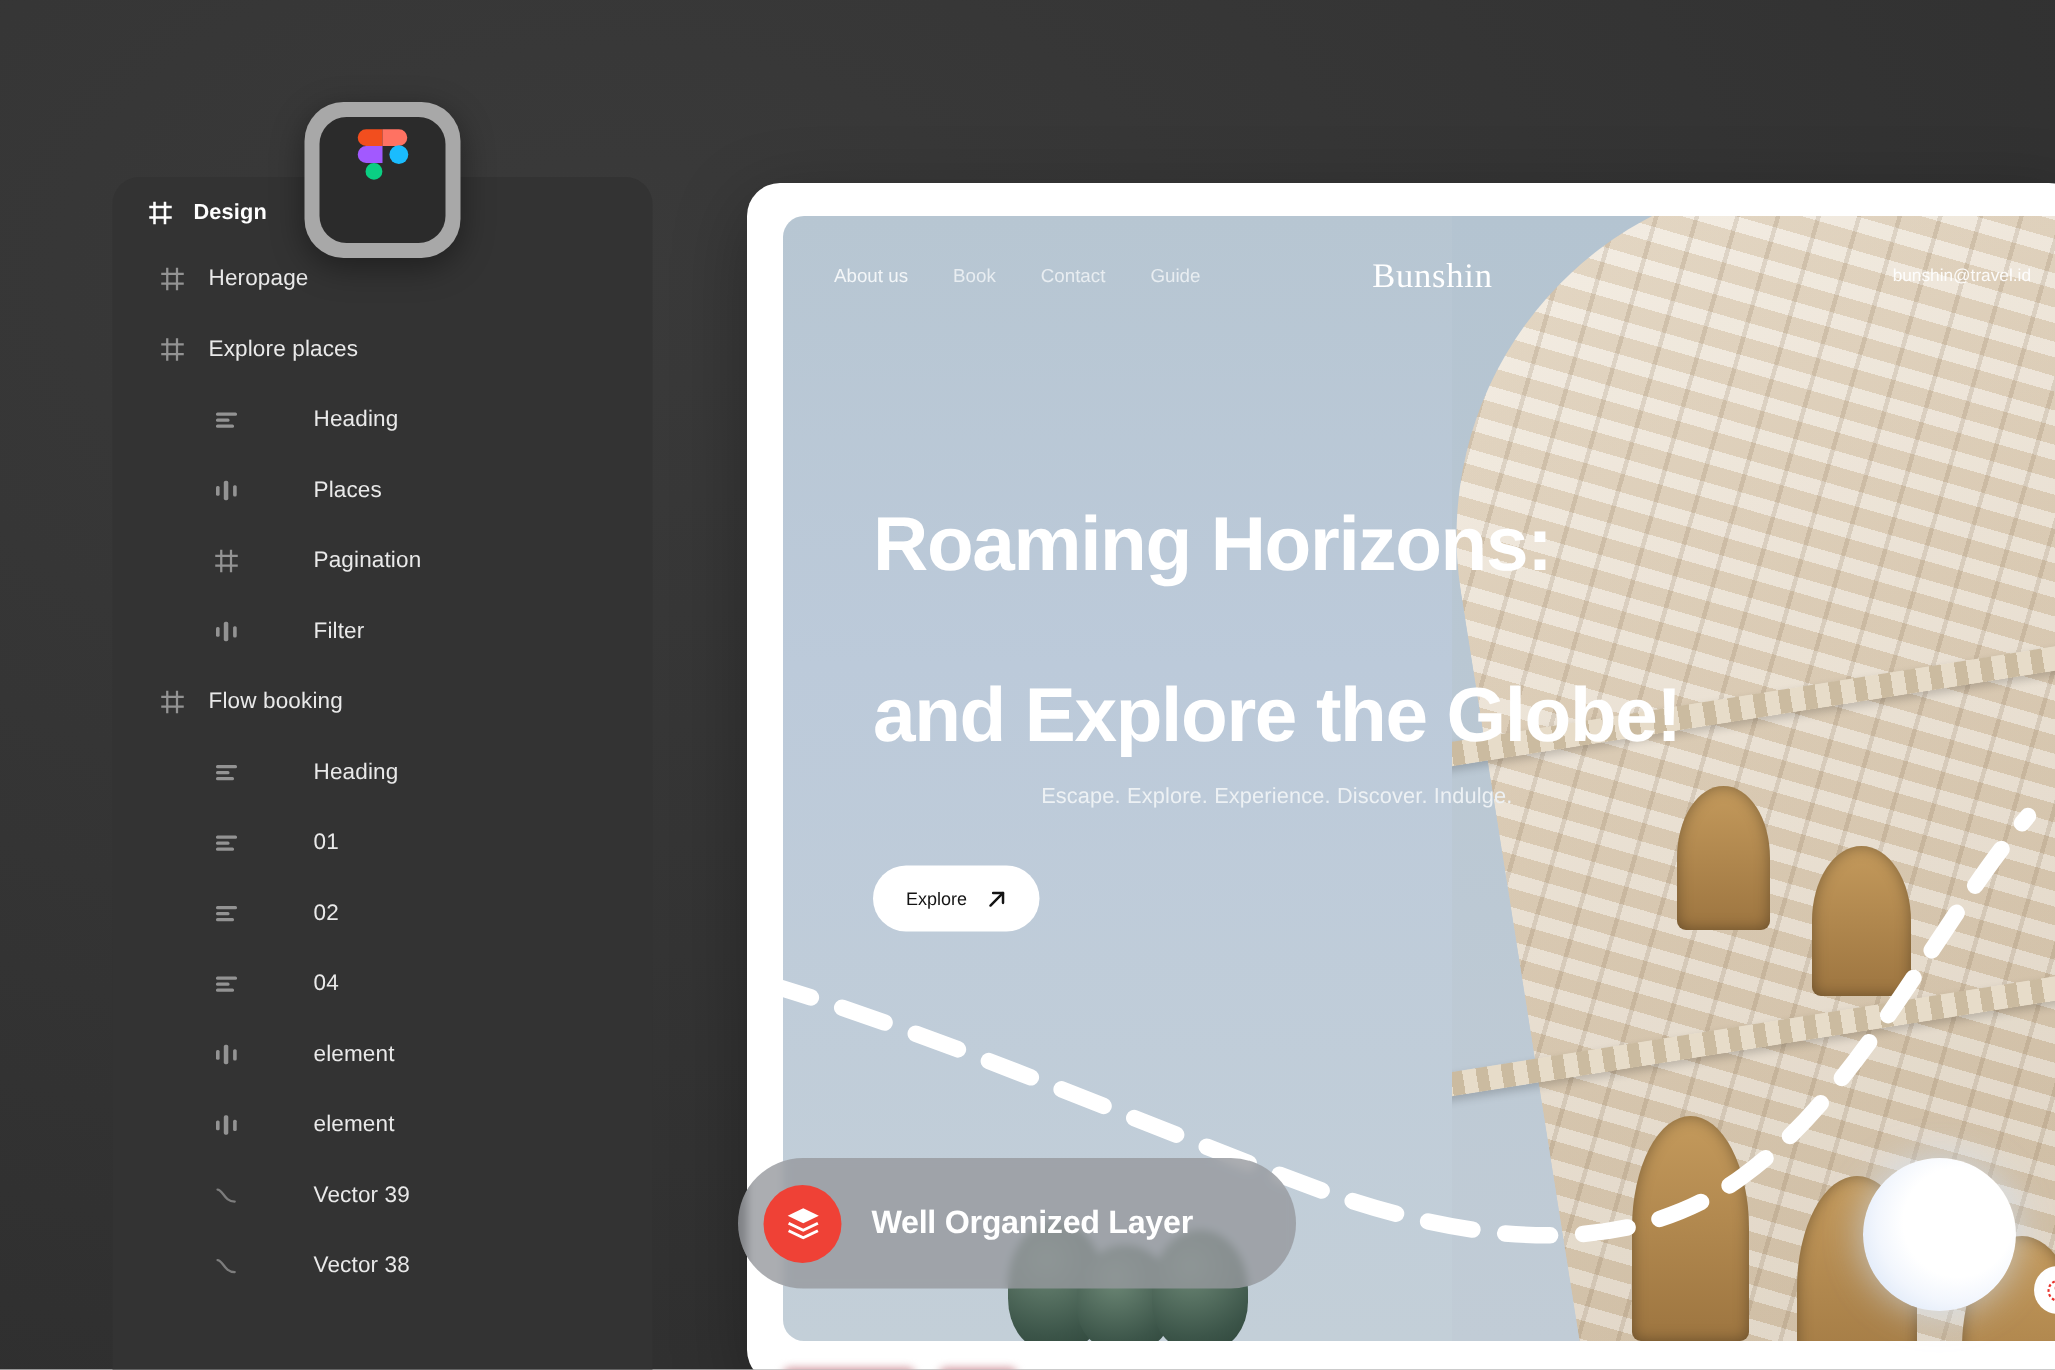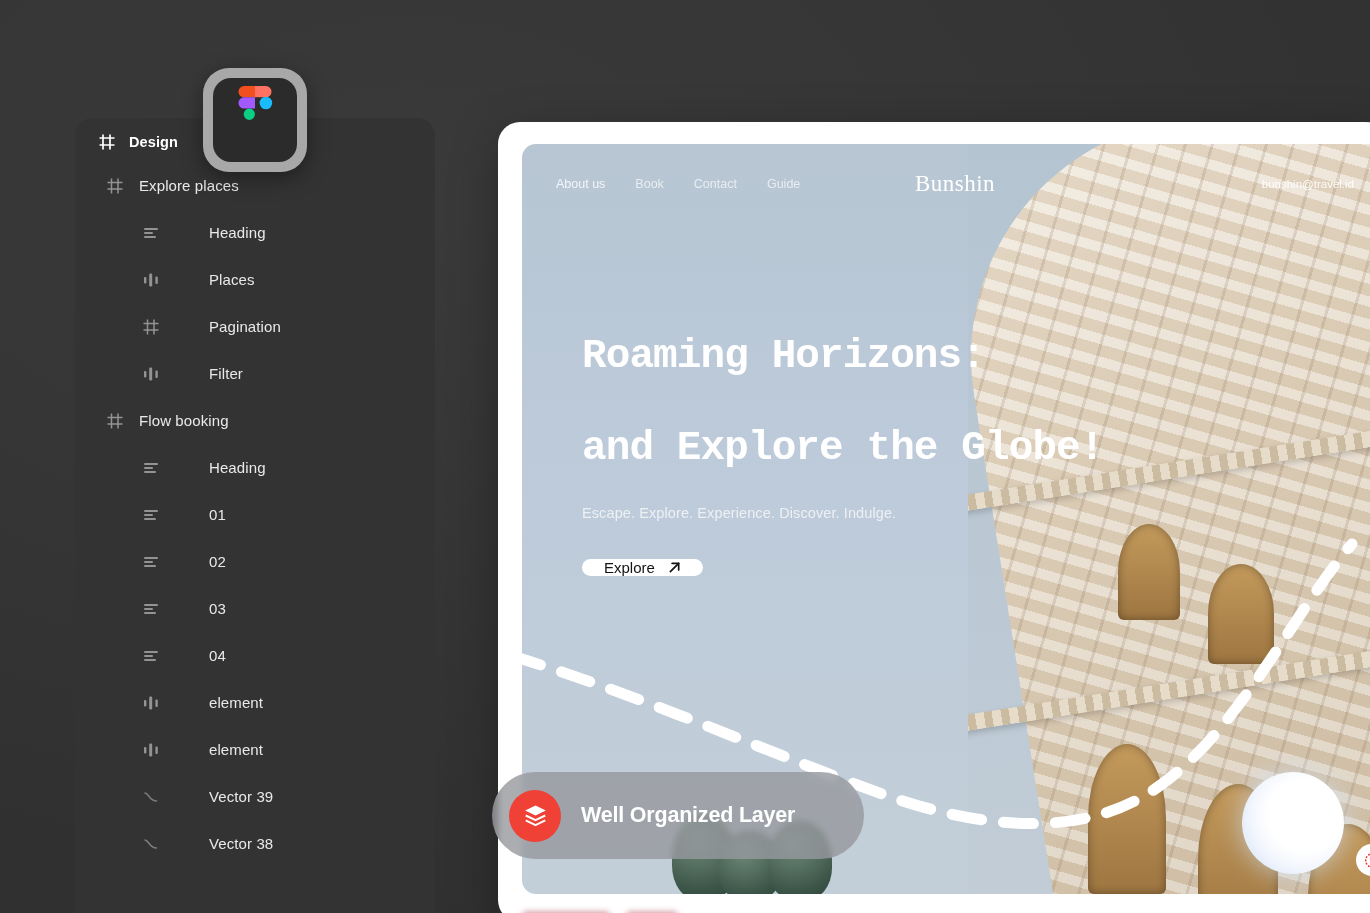--- a/index.html
+++ b/index.html
@@ -93,27 +93,27 @@
   #nav-links a.active { opacity:1; font-weight:normal; }
   #brand {
     position:absolute; left:50%; transform:translateX(-50%);
     color:#ffffff; font-family:Liberation Serif, serif; font-size:23px; letter-spacing:.5px;
   }
   #nav-email { margin-left:auto; color:#ffffff; font-size:11.5px; opacity:.92; }
 
   
   #hero-copy { position:absolute; left:60px; top:190px; z-index:6; }
   #hero-copy h1 {
-    color:#ffffff; font-size:41px; line-height:1.12; font-weight:bold; letter-spacing:-.9px;font-family:Liberation Mono, monospace;
-  }
-  #hero-sub { margin-top:33px; color:#edf1f4; font-size:14.5px; letter-spacing:.1px; }
+    color:#ffffff; font-size:51px; line-height:1.12; font-weight:bold; letter-spacing:-.9px;
+  }
+  #hero-sub { margin-top:18px; color:#edf1f4; font-size:14.5px; letter-spacing:.1px;text-align:center; }
   #explore-btn {
     margin-top:38px; display:inline-flex; align-items:center; gap:13px;
-    background:#ffffff; border:none; border-radius:26px; padding:0 22px;
-    font-family:"Liberation Sans", sans-serif; font-size:15px; color:#141414; cursor:pointer;justify-content:center;
+    background:#ffffff; border:none; border-radius:26px; padding:15px 22px;
+    font-family:"Liberation Sans", sans-serif; font-size:12px; color:#141414; cursor:pointer;justify-content:center;
   }
 
   
   #route { position:absolute; inset:0; z-index:5; pointer-events:none; }
   #route-marker {
     position:absolute; left:834px; top:700px; width:32px; height:32px;
     background:#ffffff; border-radius:50%; z-index:6;
     display:flex; align-items:center; justify-content:center;
   }
 
@@ -159,20 +159,28 @@
     <span class="ptitle">Design</span>
   </div>
 
   <div id="layer-list">
       <div class="layer-row lvl1">
         <svg viewBox="0 0 20 20" class="ico">
           <g stroke="#b9b9b9" stroke-width="1.5" fill="none">
             <path d="M6.5 2.5v15M13 2.5v15M2.5 6.5h15M2.5 13h15"></path>
           </g>
         </svg>
+        <span class="layer-label">Heropage</span>
+      </div>
+      <div class="layer-row lvl1">
+        <svg viewBox="0 0 20 20" class="ico">
+          <g stroke="#b9b9b9" stroke-width="1.5" fill="none">
+            <path d="M6.5 2.5v15M13 2.5v15M2.5 6.5h15M2.5 13h15"></path>
+          </g>
+        </svg>
         <span class="layer-label">Explore places</span>
       </div>
       <div class="layer-row lvl2">
         <svg viewBox="0 0 20 20" class="ico">
           <g fill="#b9b9b9">
             <rect x="3" y="5" width="14" height="2.1" rx="1"></rect>
             <rect x="3" y="9" width="9" height="2.1" rx="1"></rect>
             <rect x="3" y="13" width="12" height="2.1" rx="1"></rect>
           </g>
         </svg>
@@ -236,30 +244,20 @@
       </div>
       <div class="layer-row lvl2">
         <svg viewBox="0 0 20 20" class="ico">
           <g fill="#b9b9b9">
             <rect x="3" y="5" width="14" height="2.1" rx="1"></rect>
             <rect x="3" y="9" width="9" height="2.1" rx="1"></rect>
             <rect x="3" y="13" width="12" height="2.1" rx="1"></rect>
           </g>
         </svg>
         <span class="layer-label">02</span>
-      </div>
-      <div class="layer-row lvl2">
-        <svg viewBox="0 0 20 20" class="ico">
-          <g fill="#b9b9b9">
-            <rect x="3" y="5" width="14" height="2.1" rx="1"></rect>
-            <rect x="3" y="9" width="9" height="2.1" rx="1"></rect>
-            <rect x="3" y="13" width="12" height="2.1" rx="1"></rect>
-          </g>
-        </svg>
-        <span class="layer-label">03</span>
       </div>
       <div class="layer-row lvl2">
         <svg viewBox="0 0 20 20" class="ico">
           <g fill="#b9b9b9">
             <rect x="3" y="5" width="14" height="2.1" rx="1"></rect>
             <rect x="3" y="9" width="9" height="2.1" rx="1"></rect>
             <rect x="3" y="13" width="12" height="2.1" rx="1"></rect>
           </g>
         </svg>
         <span class="layer-label">04</span>

